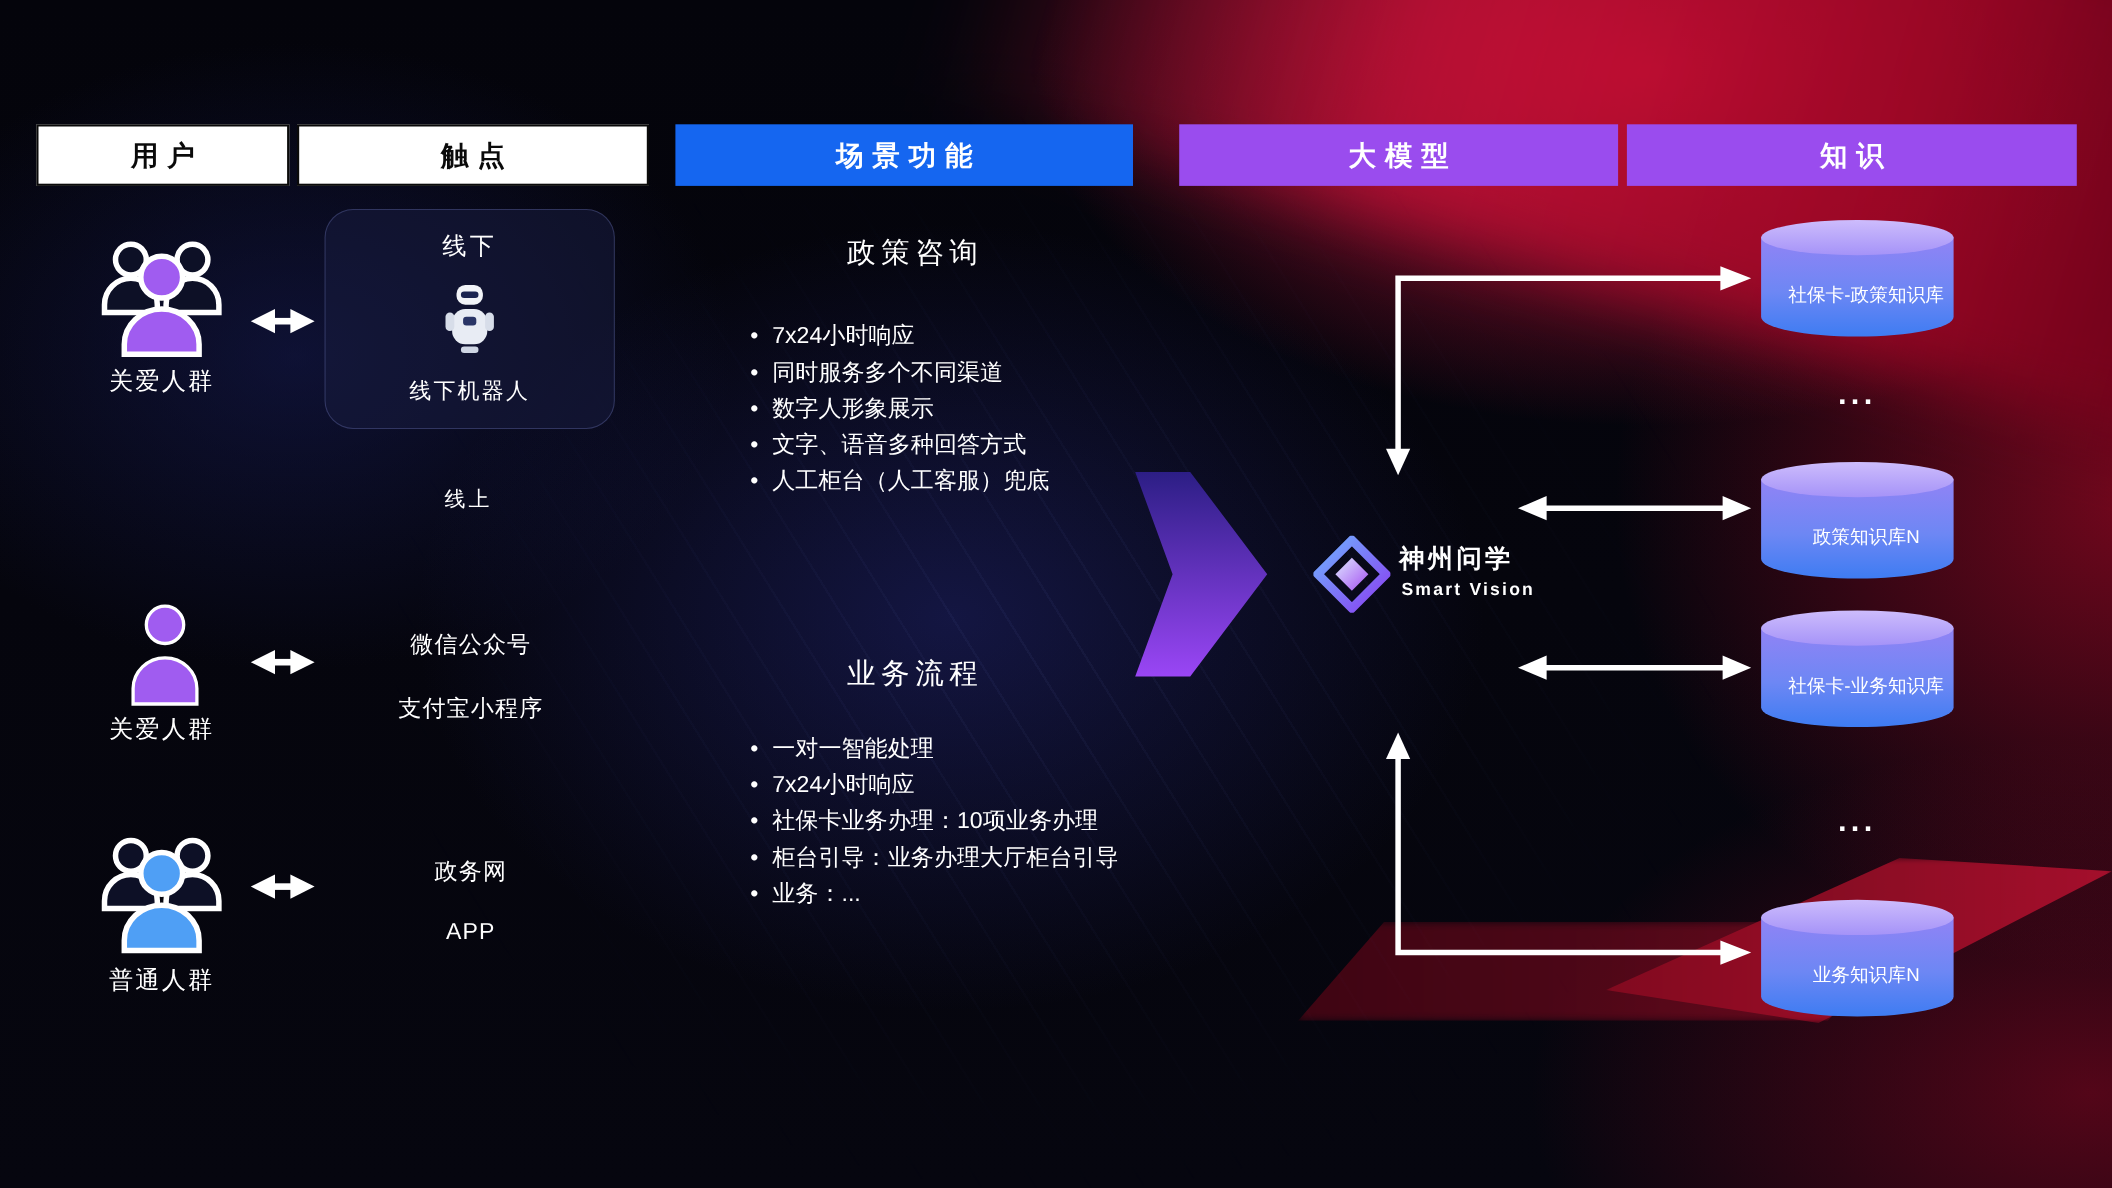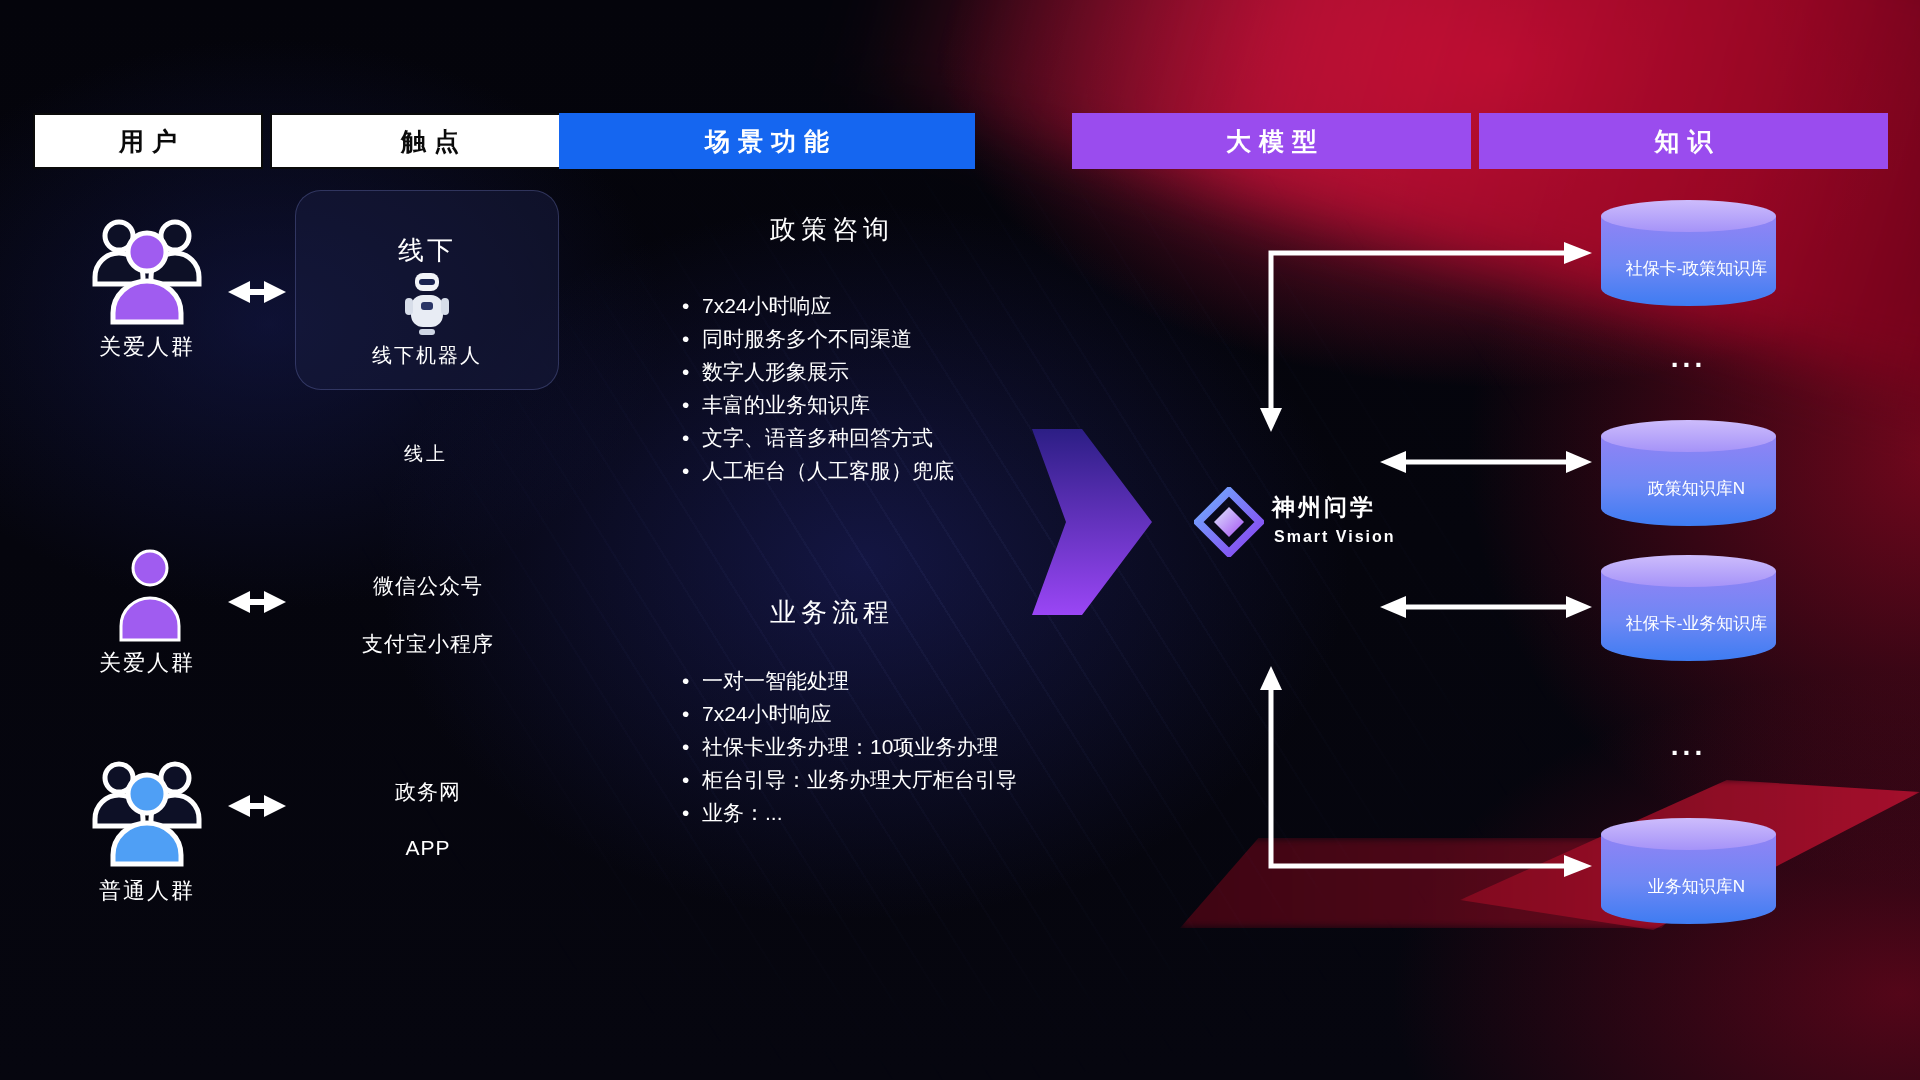--- a/index.html
+++ b/index.html
@@ -57,21 +57,21 @@
   .ulabel { position:absolute; width:190px; text-align:center; color:#fff; font-size:22px; letter-spacing:2px; }
 
   
   .offline-card {
     position:absolute; left:295px; top:190px; width:264px; height:200px;
     background:rgba(24,27,62,0.55); border:1px solid rgba(132,142,220,0.28);
     border-radius:26px;
     display:flex; flex-direction:column; align-items:center; justify-content:space-between;
     padding:18px 10px 20px 10px;
   }
-  .card-title { color:#fff; font-size:26px; letter-spacing:3px;margin-top:24px; }
+  .card-title { color:#fff; font-size:22px; letter-spacing:3px; }
   .card-sub   { color:#fff; font-size:20px; letter-spacing:2px; }
   .tp { position:absolute; color:#fff; text-align:center; }
   .tp-online  { left:326px; top:441px; width:200px; font-size:19px; letter-spacing:3px; }
   .tp-ch { font-size:21px; letter-spacing:1px; width:260px; left:298px; }
 
   
   .sec-title { position:absolute; width:280px; text-align:center; color:#fff; font-size:26px; letter-spacing:5px; font-weight:500; }
   .blist { position:absolute; width:440px; }
   .bitem { position:relative; padding-left:26px; color:#fff; font-size:21px; line-height:33px; }
   .bitem::before { content:"•"; position:absolute; left:6px; top:0; }
@@ -106,21 +106,21 @@
 
 <div class="stage">
 
   <div class="red-band"></div>
   <div class="red-swoosh2"></div>
   <div class="red-swoosh"></div>
   <div class="streaks"></div>
 
   <div class="hdr hdr-white" style="left:33px;width:230px">用户</div>
   <div class="hdr hdr-white" style="left:270px;width:320px">触点</div>
-  <div class="hdr hdr-blue" style="left:559px;width:416px">场景功能</div>
+  <div class="hdr hdr-blue" style="left:614px;width:416px">场景功能</div>
   <div class="hdr hdr-purple" style="left:1072px;width:399px">大模型</div>
   <div class="hdr hdr-purple" style="left:1479px;width:409px">知识</div>
 
   <svg class="uicon" style="left:86px;top:210px" width="122" height="118" viewBox="0 0 122 118">
     <circle cx="33" cy="26" r="14" fill="#0d1026" stroke="#fff" stroke-width="5"></circle>
     <path d="M9,74 v-7 a24,24 0 0 1 48,0 v7 z" fill="#0d1026" stroke="#fff" stroke-width="5"></path>
     <circle cx="89" cy="26" r="14" fill="#0d1026" stroke="#fff" stroke-width="5"></circle>
     <path d="M65,74 v-7 a24,24 0 0 1 48,0 v7 z" fill="#0d1026" stroke="#fff" stroke-width="5"></path>
     <circle cx="61" cy="42" r="19" fill="#a05cf0" stroke="#fff" stroke-width="5"></circle>
     <path d="M27,112 v-9 a34,32 0 0 1 68,0 v9 z" fill="#a05cf0" stroke="#fff" stroke-width="5"></path>
@@ -161,21 +161,20 @@
   <div class="tp tp-ch" style="top:572px">微信公众号</div>
   <div class="tp tp-ch" style="top:630px">支付宝小程序</div>
   <div class="tp tp-ch" style="top:778px">政务网</div>
   <div class="tp tp-ch" style="top:836px">APP</div>
 
   <div class="sec-title" style="left:692px;top:212px">政策咨询</div>
   <div class="blist" style="left:676px;top:289px">
     <div class="bitem">7x24小时响应</div>
     <div class="bitem">同时服务多个不同渠道</div>
     <div class="bitem">数字人形象展示</div>
-    <div class="bitem">丰富的业务知识库</div>
     <div class="bitem">文字、语音多种回答方式</div>
     <div class="bitem">人工柜台（人工客服）兜底</div>
   </div>
 
   <div class="sec-title" style="left:692px;top:595px">业务流程</div>
   <div class="blist" style="left:676px;top:664px">
     <div class="bitem">一对一智能处理</div>
     <div class="bitem">7x24小时响应</div>
     <div class="bitem">社保卡业务办理：10项业务办理</div>
     <div class="bitem">柜台引导：业务办理大厅柜台引导</div>

